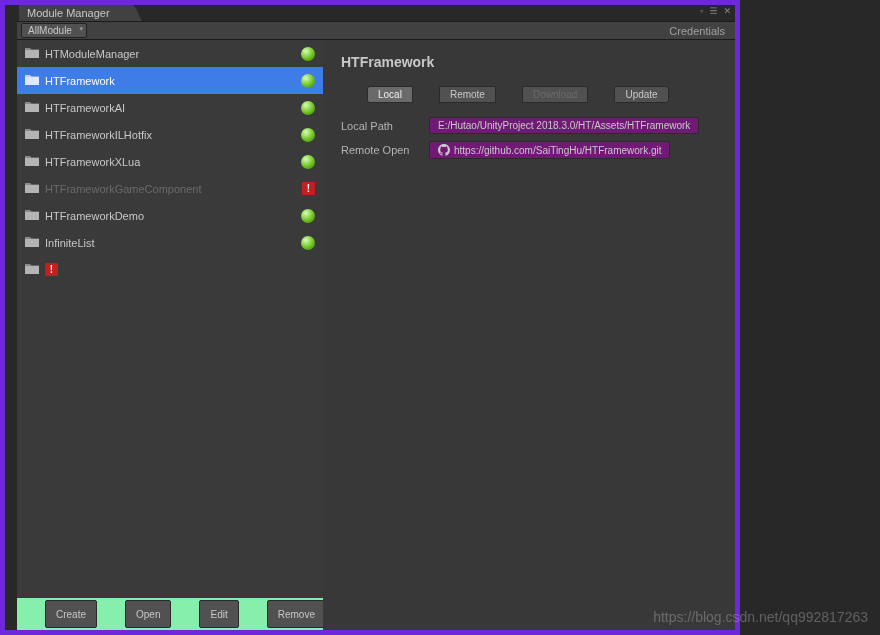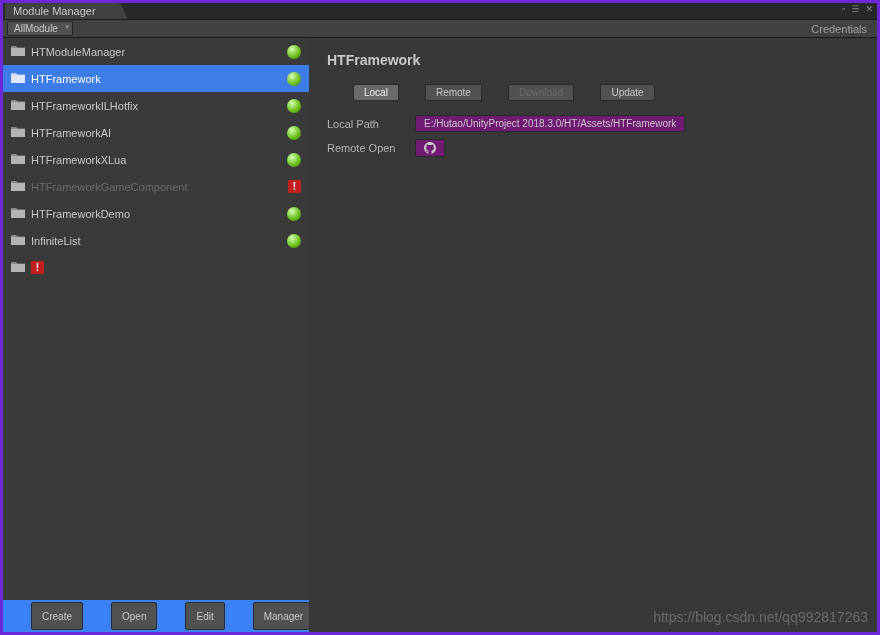--- a/index.html
+++ b/index.html
@@ -5,25 +5,26 @@
 * { margin: 0; padding: 0; box-sizing: border-box; }
 html, body { width: 880px; height: 635px; overflow: hidden; }
 body {
   font-family: Arial, sans-serif;
   font-size: 11px;
   background: #282828;
   color: #b4b4b4;
   user-select: none;
 }
 .window {
-  width: 880px;
+  width: 740px;
   height: 635px;
   display: flex;
   flex-direction: column;
-  border: 3px solid #6d28d9;
+  border: 5px solid #6d28d9;
+  padding-left: 12px;
 }
 .titlebar {
   height: 17px;
   background: #282828;
   display: flex;
   align-items: center;
   border-bottom: 1px solid #1a1a1a;
   position: relative;
 }
 .tab {
@@ -142,21 +143,21 @@
   font-weight: bold;
   font-size: 10px;
   border-radius: 1px;
   width: 13px;
   height: 13px;
 }
 .sidefoot {
   display: flex;
   gap: 0;
   padding: 2px;
-  background: #3b82f6;
+  background: #86efac;
 }
 .sidefoot button, .tabbtn {
   background: #515151;
   border: 1px solid #2a2a2a;
   color: #c8c8c8;
   padding: 2px 10px;
   font-size: 10px;
   cursor: pointer;
   border-radius: 2px;
   margin-left: 26px;
@@ -258,29 +259,29 @@
                 <path fill="#e0e8ff" d="M0 3h14v8H0z"></path>
               </svg></span>
             <span class="modname">HTFramework</span>
             <span class="status ok"></span>
           </div>
           <div class="mod">
             <span class="foldericon"><svg width="14" height="12" viewBox="0 0 14 12">
                 <path fill="#8a8a8a" d="M0 1h5l1.5 1.5H14V11H0z"></path>
                 <path fill="#b4b4b4" d="M0 3h14v8H0z"></path>
               </svg></span>
+            <span class="modname">HTFrameworkAI</span>
+            <span class="status ok"></span>
+          </div>
+          <div class="mod">
+            <span class="foldericon"><svg width="14" height="12" viewBox="0 0 14 12">
+                <path fill="#8a8a8a" d="M0 1h5l1.5 1.5H14V11H0z"></path>
+                <path fill="#b4b4b4" d="M0 3h14v8H0z"></path>
+              </svg></span>
             <span class="modname">HTFrameworkILHotfix</span>
-            <span class="status ok"></span>
-          </div>
-          <div class="mod">
-            <span class="foldericon"><svg width="14" height="12" viewBox="0 0 14 12">
-                <path fill="#8a8a8a" d="M0 1h5l1.5 1.5H14V11H0z"></path>
-                <path fill="#b4b4b4" d="M0 3h14v8H0z"></path>
-              </svg></span>
-            <span class="modname">HTFrameworkAI</span>
             <span class="status ok"></span>
           </div>
           <div class="mod">
             <span class="foldericon"><svg width="14" height="12" viewBox="0 0 14 12">
                 <path fill="#8a8a8a" d="M0 1h5l1.5 1.5H14V11H0z"></path>
                 <path fill="#b4b4b4" d="M0 3h14v8H0z"></path>
               </svg></span>
             <span class="modname">HTFrameworkXLua</span>
             <span class="status ok"></span>
           </div>
@@ -313,21 +314,21 @@
                 <path fill="#8a8a8a" d="M0 1h5l1.5 1.5H14V11H0z"></path>
                 <path fill="#b4b4b4" d="M0 3h14v8H0z"></path>
               </svg></span>
             <span class="status err">!</span>
           </div>
         </div>
       <div class="sidefoot">
         <button>Create</button>
         <button>Open</button>
         <button>Edit</button>
-        <button>Manager</button>
+        <button>Remove</button>
         <button>Update All</button>
       </div>
     </div>
 
     <div class="content">
       <div class="title">HTFramework</div>
 
       <div class="tabs">
         <div class="tabbtn active"><span>Local</span></div>
         <div class="tabbtn"><span>Remote</span></div>
@@ -341,20 +342,21 @@
           <span>E:/Hutao/UnityProject 2018.3.0/HT/Assets/HTFramework</span>
         </div>
       </div>
 
       <div class="field">
         <div class="field-label">Remote Open</div>
         <div class="field-val">
           <svg width="12" height="12" viewBox="0 0 16 16" fill="#c8c8c8">
               <path d="M8 0C3.58 0 0 3.58 0 8c0 3.54 2.29 6.53 5.47 7.59.4.07.55-.17.55-.38 0-.19-.01-.82-.01-1.49-2.01.37-2.53-.49-2.69-.94-.09-.23-.48-.94-.82-1.13-.28-.15-.68-.52-.01-.53.63-.01 1.08.58 1.23.82.72 1.21 1.87.87 2.33.66.07-.52.28-.87.51-1.07-1.78-.2-3.64-.89-3.64-3.95 0-.87.31-1.59.82-2.15-.08-.2-.36-1.02.08-2.12 0 0 .67-.21 2.2.82.64-.18 1.32-.27 2-.27.68 0 1.36.09 2 .27 1.53-1.04 2.2-.82 2.2-.82.44 1.1.16 1.92.08 2.12.51.56.82 1.27.82 2.15 0 3.07-1.87 3.75-3.65 3.95.29.25.54.73.54 1.48 0 1.07-.01 1.93-.01 2.2 0 .21.15.46.55.38A8.013 8.013 0 0016 8c0-4.42-3.58-8-8-8z"></path>
             </svg>
+          <span>https://github.com/SaiTingHu/HTFramework.git</span>
         </div>
       </div>
     </div>
 
   </div>
 
   <div class="watermark">https://blog.csdn.net/qq992817263</div>
 </div>
 
 </body></html>

